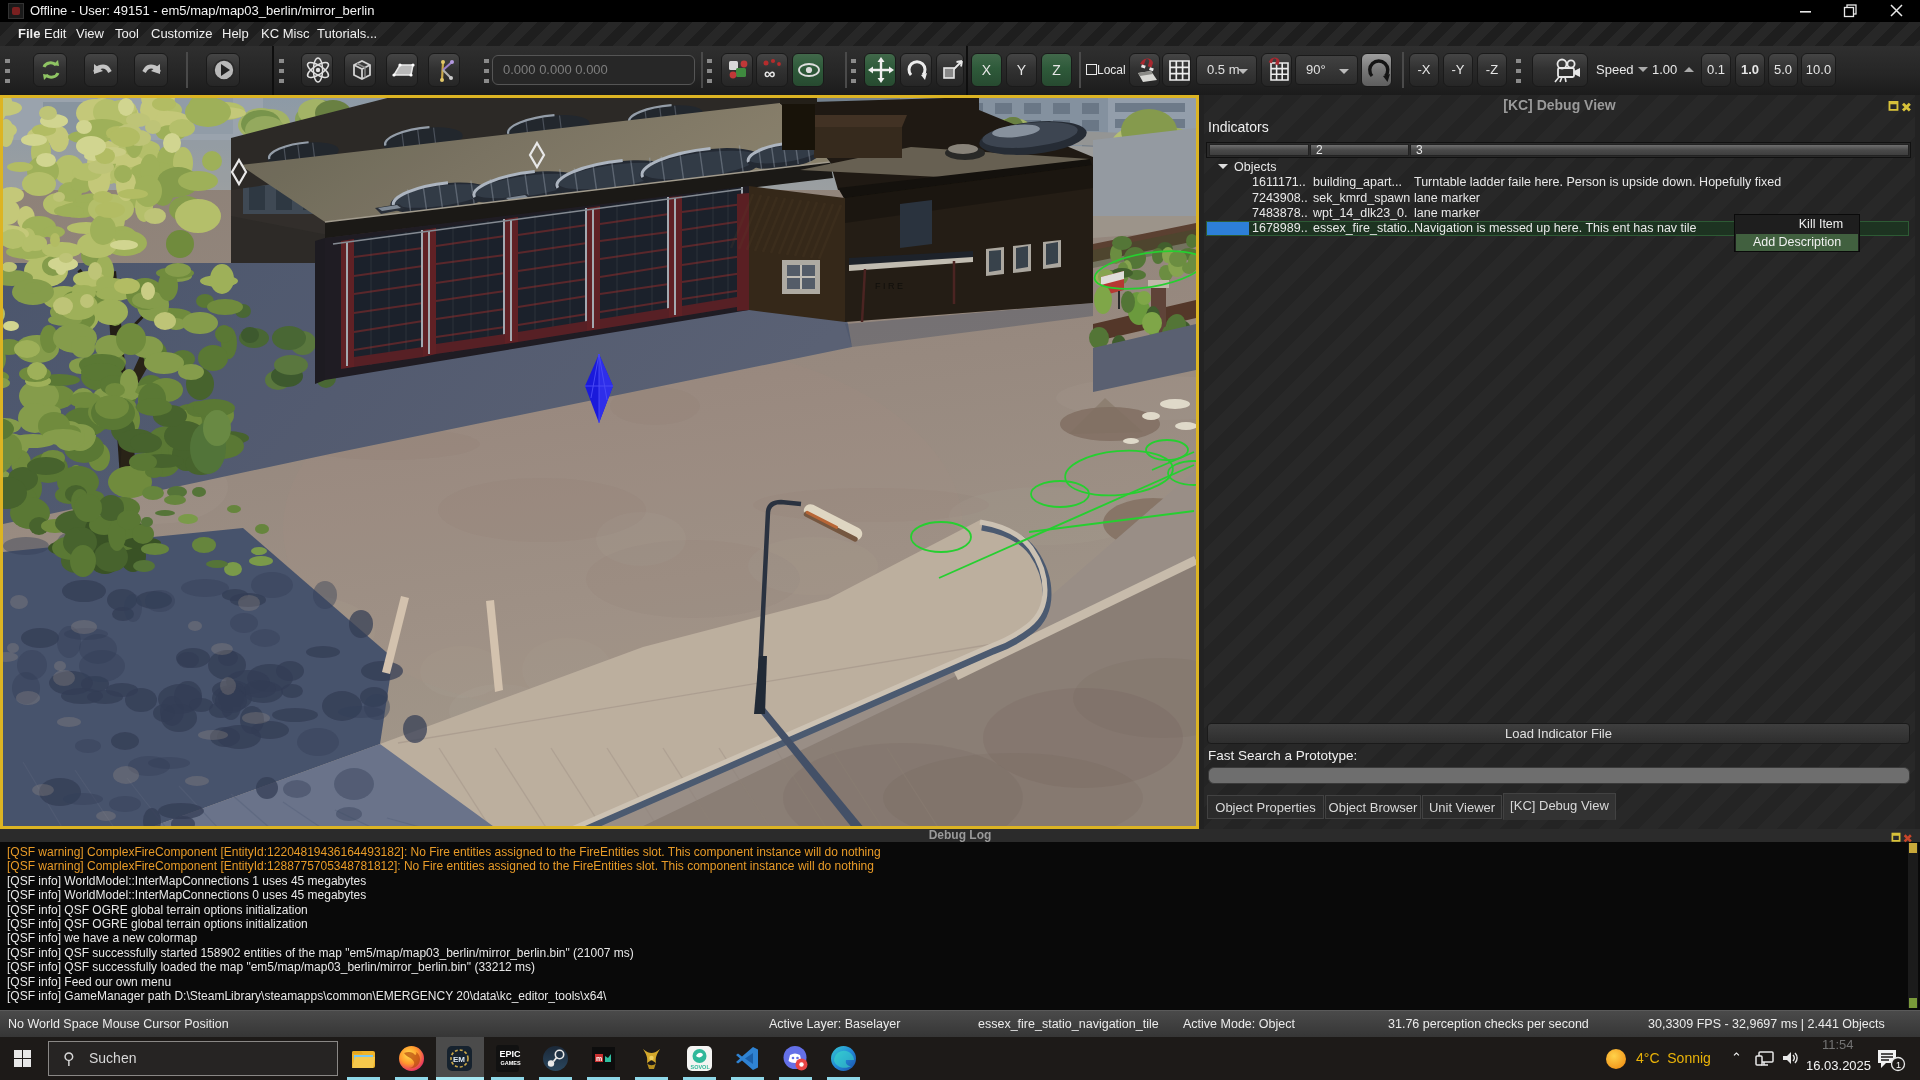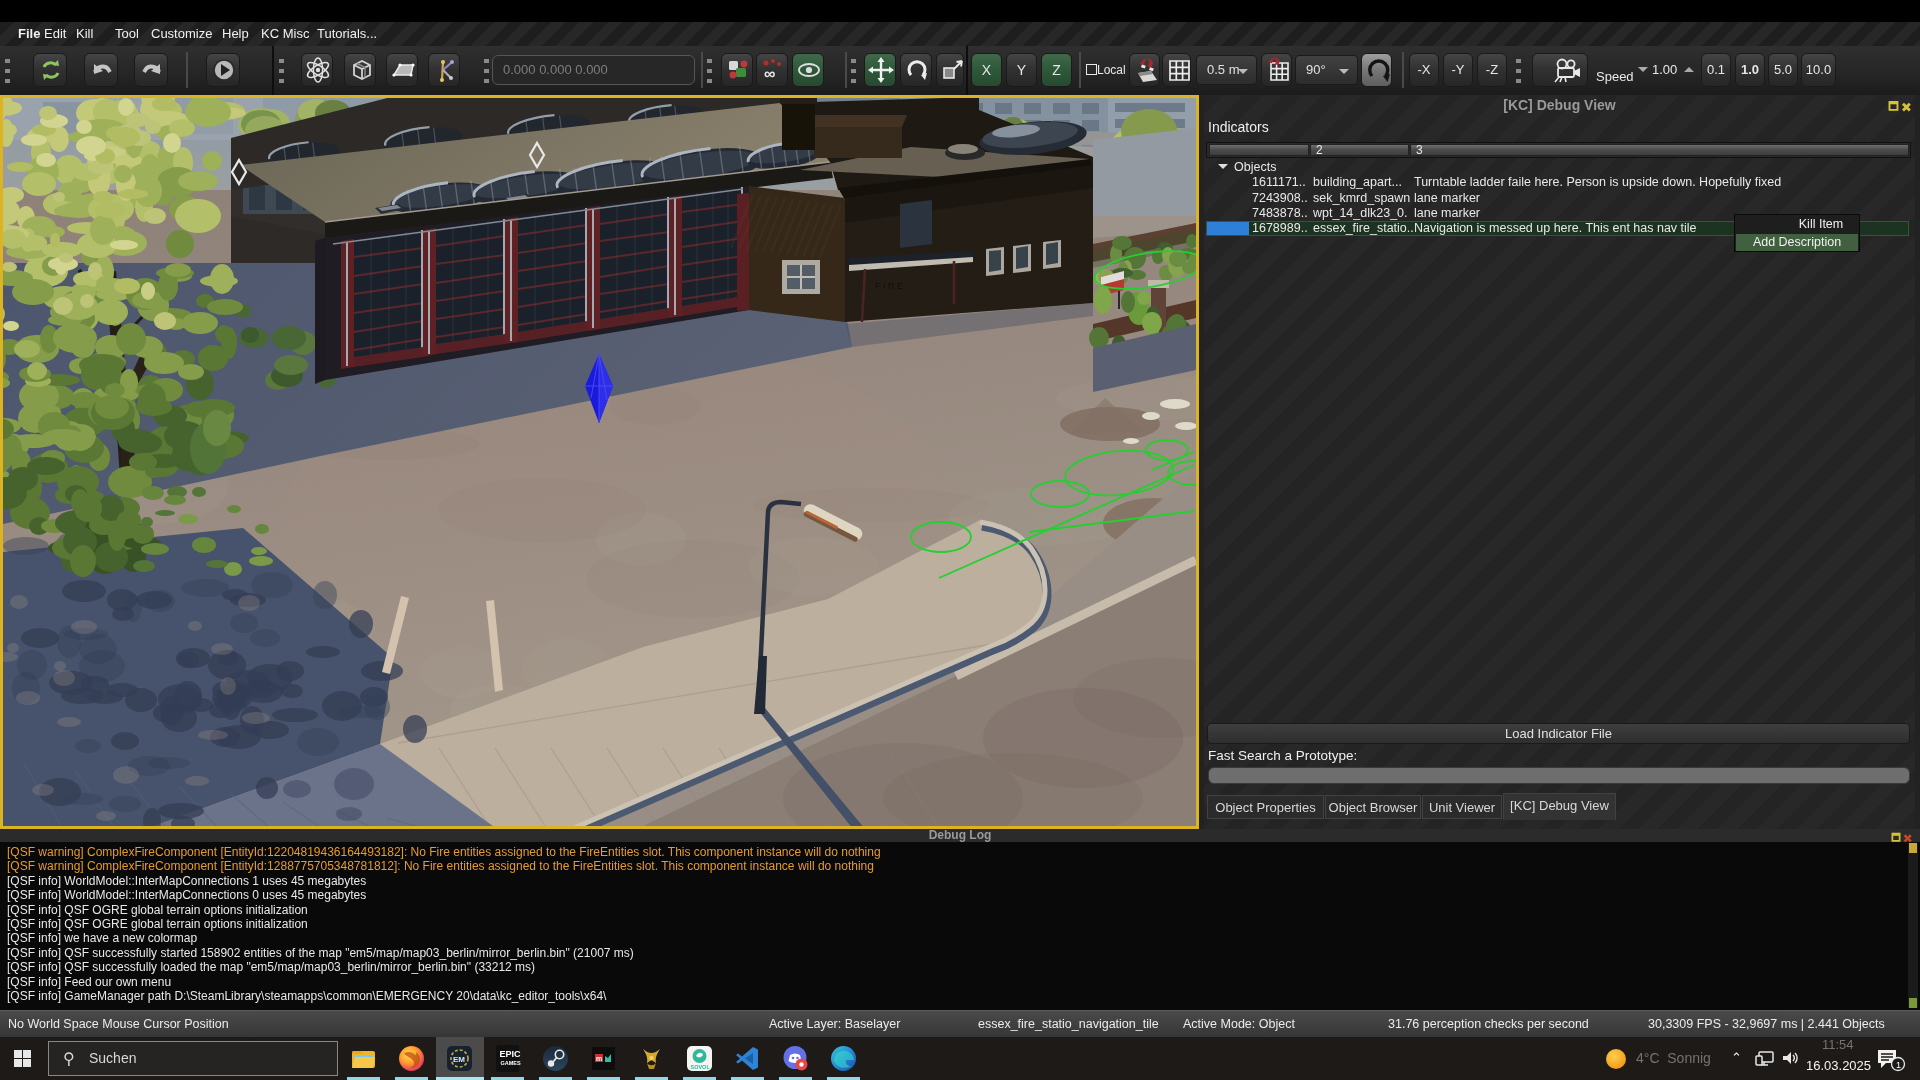--- a/index.html
+++ b/index.html
@@ -64,24 +64,38 @@
 #statusbar { position:absolute; left:0; top:1010px; width:1920px; height:27px; background:linear-gradient(#4a4a4a,#363636); color:#ececec; font-size:12.5px; border-top:1px solid #5a5a5a; }
 #statusbar span { position:absolute; top:6px; }
 
 #taskbar { position:absolute; left:0; top:1037px; width:1920px; height:43px; background:#1d1a18; }
 #tbstart { position:absolute; left:14px; top:13px; width:17px; height:17px; }
 #tbsearch { position:absolute; left:48px; top:4px; width:290px; height:35px; background:#262423; border:1px solid #8a8886; color:#d8d8d8; font-size:14px; line-height:33px; }
 </style>
 </head>
 <body>
 <div id="root">
+  <div id="titlebar">
+    <div class="ticon"></div>
+    <div class="ttext">Offline - User: 49151 - em5/map/map03_berlin/mirror_berlin</div>
+    <svg style="position:absolute;left:1799px;top:4px;" width="14" height="14" viewBox="0 0 14 14">
+        <rect x="1" y="7" width="11" height="1.6" fill="#e8e8e8"></rect>
+      </svg>
+    <svg style="position:absolute;left:1843px;top:3px;" width="15" height="15" viewBox="0 0 15 15">
+        <rect x="4" y="2" width="9" height="9" fill="none" stroke="#e8e8e8" stroke-width="1.3"></rect>
+        <rect x="1.5" y="4.5" width="9" height="9" fill="#000" stroke="#e8e8e8" stroke-width="1.3"></rect>
+      </svg>
+    <svg style="position:absolute;left:1889px;top:3px;" width="15" height="15" viewBox="0 0 15 15">
+        <path d="M2 2 L13 13 M13 2 L2 13" stroke="#e8e8e8" stroke-width="1.5"></path>
+      </svg>
+  </div>
   <div id="menubar">
     <span style="left:18px;font-weight:bold;">File</span>
     <span style="left:44px;">Edit</span>
-    <span style="left:76px;">Kill</span>
+    <span style="left:76px;">View</span>
     <span style="left:115px;">Tool</span>
     <span style="left:151px;">Customize</span>
     <span style="left:222px;">Help</span>
     <span style="left:261px;">KC Misc</span>
     <span style="left:317px;">Tutorials...</span>
   </div>
   <div id="toolbar">
       <div class="tgrip" style="left:5px;"></div>
       <div class="tbtn" style="left:33px; width:34px;">
         <svg width="34" height="32" viewBox="0 0 34 32" style="position:absolute;left:0;top:0;">
@@ -251,21 +265,21 @@
       <div class="tgrip" style="left:1516px;"></div>
       <div class="tbtn" style="left:1532px; width:56px;">
         <svg width="54" height="32" viewBox="0 0 38 32" style="position:absolute;left:8px;top:0;">
           <circle cx="13" cy="10" r="4.5" fill="none" stroke="#e8e8e8" stroke-width="1.8"></circle>
           <circle cx="22" cy="10" r="3.6" fill="none" stroke="#e8e8e8" stroke-width="1.8"></circle>
           <rect x="9" y="14" width="16" height="9" rx="1.5" fill="none" stroke="#e8e8e8" stroke-width="1.8"></rect>
           <path d="M25 17 l6 -3 0 9 -6 -3 z" fill="#e8e8e8"></path>
           <path d="M10 23 l-4 5 m7 -5 l-2 5 m5 -5 l1 5" stroke="#e8e8e8" stroke-width="1.6"></path>
         </svg>
       </div>
-      <div class="tlabel" style="left:1596px;top:16px;margin-top:7px;">Speed</div>
+      <div class="tlabel" style="left:1596px;top:16px;">Speed</div>
       <div style="position:absolute;left:1638px;top:21px;border:5px solid transparent;border-top-color:#aaa;"></div>
       <div class="tlabel" style="left:1652px;top:16px;">1.00</div>
       <div style="position:absolute;left:1684px;top:16px;border:5px solid transparent;border-bottom-color:#aaa;"></div>
       <div class="tbtn" style="left:1701px; width:30px;">
         <span class="ticontxt" style="line-height:32px;font-size:13px;">0.1</span>
       </div>
       <div class="tbtn" style="left:1735px; width:30px;">
         <span class="ticontxt" style="line-height:32px;font-size:13px;font-weight:bold;">1.0</span>
       </div>
       <div class="tbtn" style="left:1768px; width:30px;">
@@ -1415,21 +1429,21 @@
       <div id="traywrap">
 <svg style="position:absolute;left:1605px;top:11px;" width="22" height="22" viewBox="0 0 22 22">
           <defs>
             <radialGradient id="sung" cx="0.4" cy="0.35" r="0.8">
               <stop offset="0" stop-color="#ffd24a"></stop>
               <stop offset="1" stop-color="#f08c12"></stop>
             </radialGradient>
           </defs>
           <circle cx="11" cy="11" r="10" fill="url(#sung)"></circle>
         </svg>
-<div style="position:absolute;left:1636px;top:13px;font-size:14px;color:#737373;">4°C&nbsp;&nbsp;Sonnig</div>
+<div style="position:absolute;left:1636px;top:13px;font-size:14px;color:#eab308;">4°C&nbsp;&nbsp;Sonnig</div>
 <div style="position:absolute;left:1731px;top:13px;font-size:13px;color:#f0f0f0;">⌃</div>
 <svg style="position:absolute;left:1755px;top:13px;" width="19" height="17" viewBox="0 0 19 17">
           <rect x="4" y="2" width="14" height="10" rx="1" fill="none" stroke="#e8e8e8" stroke-width="1.5"></rect>
           <path d="M9 12 l0 3 m-3 0 l7 0" stroke="#e8e8e8" stroke-width="1.5"></path>
           <rect x="1" y="6" width="6" height="9" rx="1" fill="#1d1a18" stroke="#e8e8e8" stroke-width="1.5"></rect>
         </svg>
 <svg style="position:absolute;left:1781px;top:13px;" width="18" height="16" viewBox="0 0 18 16">
           <path d="M2 6 l4 0 4 -4 0 12 -4 -4 -4 0 z" fill="#e8e8e8"></path>
           <path d="M12 5 a4.5 4.5 0 0 1 0 6 M14 3 a7 7 0 0 1 0 10" fill="none" stroke="#e8e8e8" stroke-width="1.4"></path>
         </svg>

